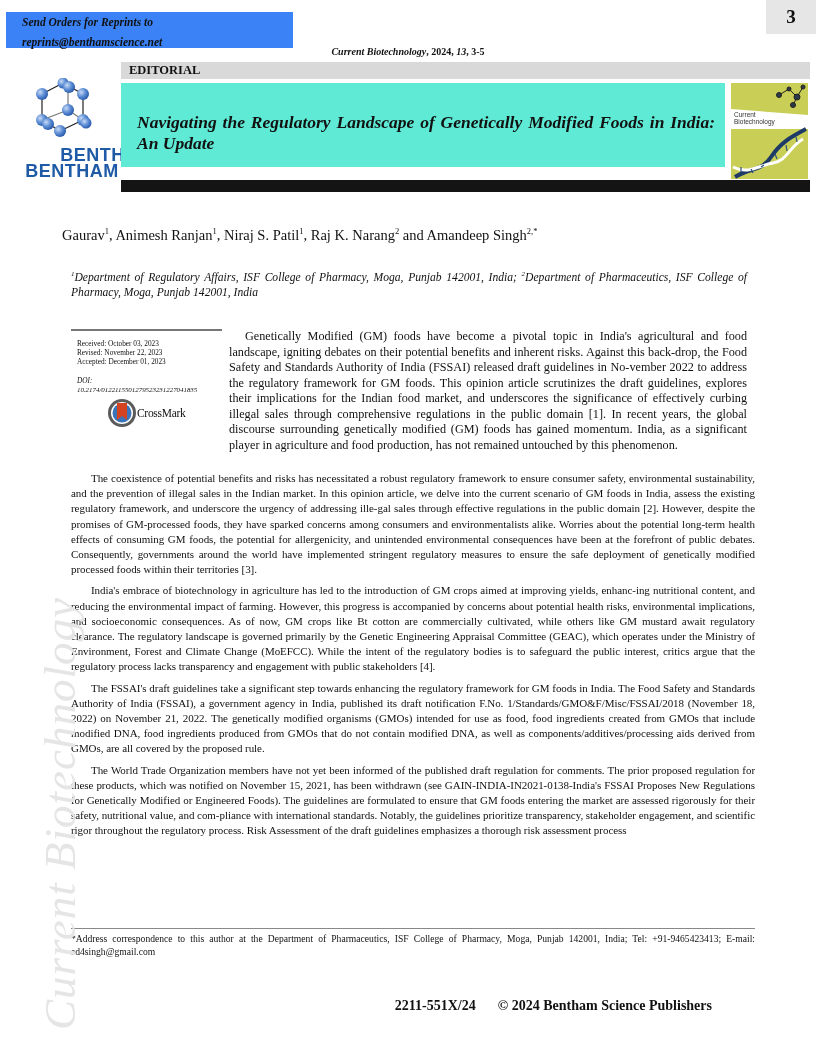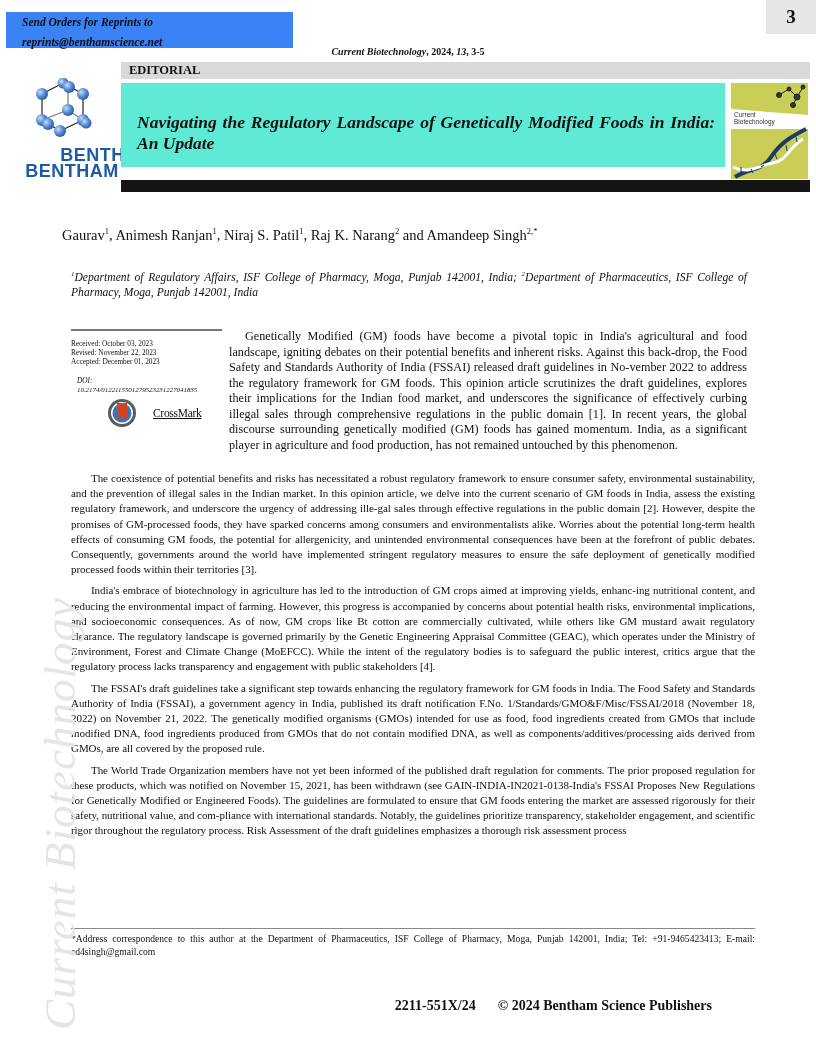--- a/index.html
+++ b/index.html
@@ -28,25 +28,25 @@
     font-size: 18px; letter-spacing: 0.5px; line-height: 17px; text-align: center; }
 
   .authors { position: absolute; left: 62px; top: 226px; font-size: 14.5px; }
   .authors sup { font-size: 8.5px; }
   .affil { position: absolute; left: 71px; top: 267px; width: 676px; font-style: italic; font-size: 11.6px; line-height: 15.5px; text-align: justify; }
   .affil sup { font-size: 7px; }
 
   .history { position: absolute; left: 71px; top: 329px; width: 151px; }
   .history .rule { height: 1px; background: #777; }
   .history-title { font-size: 9px; font-weight: bold; letter-spacing: 2.6px; text-align: center; padding: 8px 0 7px 0; }
-  .history-dates { font-size: 7.3px; line-height: 9px; margin-top: 8px; }
+  .history-dates { font-size: 7.3px; line-height: 9px; margin-top: 8px; margin-left: 6px; }
   .doi-label { font-style: italic; font-size: 7.3px; line-height: 9px; margin: 10px 0 0 6px; }
   .doi-value { font-style: italic; font-size: 6.9px; line-height: 9px; margin-left: 6px; white-space: nowrap; }
   .crossmark { display: flex; align-items: center; margin: 4px 0 0 36px; }
-  .crossmark-text { font-size: 11.5px; letter-spacing: -0.3px; margin-left: 16px; text-decoration: underline; }
+  .crossmark-text { font-size: 11.5px; letter-spacing: -0.3px; margin-left: 0; }
 
   .abstract { position: absolute; left: 229px; top: 329px; width: 518px; font-size: 12.2px; line-height: 15.5px; text-align: justify; text-indent: 16px; }
 
   .body { position: absolute; left: 71px; top: 471px; width: 684px; font-size: 11px; line-height: 15.2px; }
   .body p { text-align: justify; text-indent: 20px; margin-bottom: 6px; letter-spacing: -0.05px; }
 
   .foot-rule { position: absolute; left: 71px; top: 928px; width: 684px; height: 1px; background: #888; }
   .footnote { position: absolute; left: 71px; top: 933px; width: 684px; font-size: 9.6px; line-height: 12.5px; text-align: justify; }
   .bottom-line { position: absolute; left: 0; width: 712px; top: 998px; text-align: right; font-size: 14px; font-weight: bold; }
   .bottom-line span + span { margin-left: 22px; }

